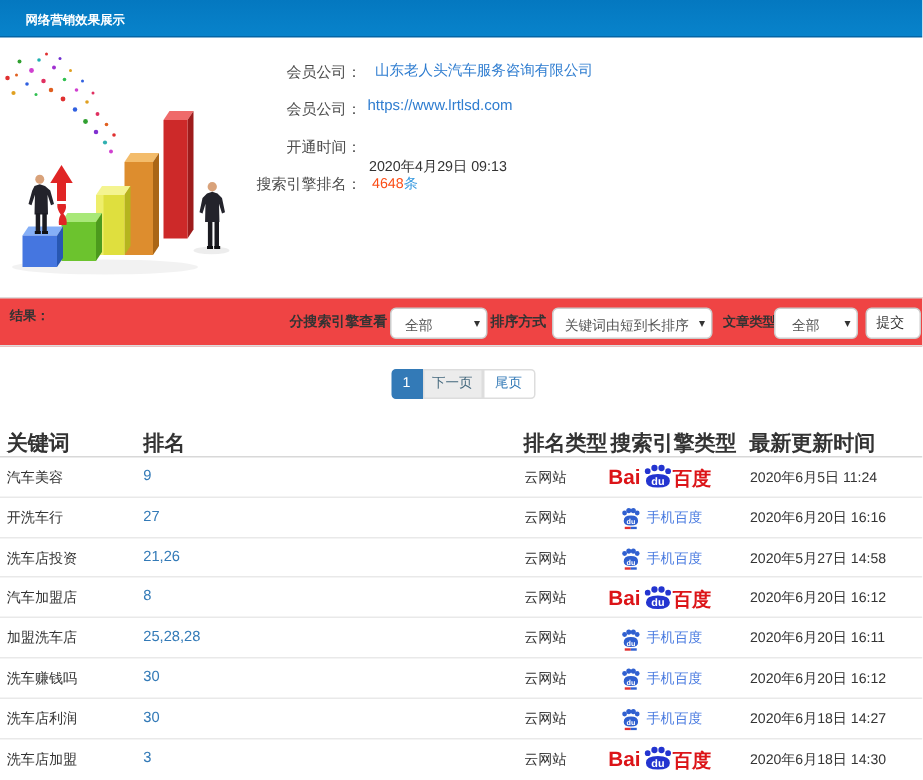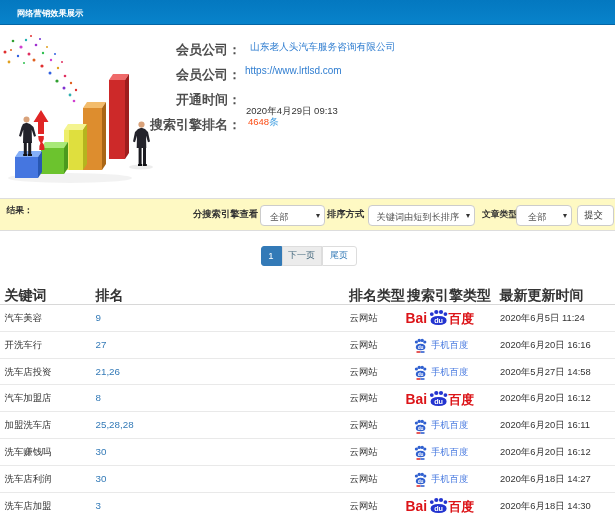--- a/index.html
+++ b/index.html
@@ -1,23 +1,23 @@
 <!DOCTYPE html>
 <html><head>
 <meta charset="utf-8">
 <style>
 * { margin:0; padding:0; box-sizing:border-box; }
 html,body { width:615px; height:520px; font-family:"Liberation Sans", sans-serif; background:#fff; overflow:hidden; position:relative; }
 .abs { position:absolute; }
 .topbar { position:absolute; left:0; top:0; width:615px; height:25px; background:linear-gradient(#0478c0,#0883cb); border-bottom:1px solid #0465a5; }
 .topbar span { position:absolute; left:17px; top:8px; font-size:8.3px; font-weight:bold; color:#fff;text-align:right; }
-.lbl { position:absolute; right:374px; white-space:nowrap; font-size:13px; color:#4d4d4d; font-weight:bold; }
+.lbl { position:absolute; right:374px; white-space:nowrap; font-size:10px; color:#4d4d4d; font-weight:normal; }
 .val { position:absolute; white-space:nowrap; }
 .blue { color:#337ab7; }
-.filterbar { position:absolute; left:0; top:198px; width:615px; height:33px; background:#fef9c3; border-top:1px solid #ddd; border-bottom:1px solid #ddd; }
+.filterbar { position:absolute; left:0; top:198px; width:615px; height:33px; background:#ef4444; border-top:1px solid #ddd; border-bottom:1px solid #ddd; }
 .flabel { position:absolute; font-size:9.3px; color:#333; font-weight:bold; top:9px; white-space:nowrap; }
 .selbox { position:absolute; top:5.5px; height:21px; background:#fff; border:1px solid #ccc; border-radius:4px; font-size:9.2px; color:#555; }
 .selbox .txt { position:absolute; left:9px; top:5px; white-space:nowrap; }
 .selbox .arr { position:absolute; right:4px; top:8.5px; width:0; height:0; border-left:2.8px solid transparent; border-right:2.8px solid transparent; border-top:4px solid #333; }
 .submitbtn { position:absolute; left:576.5px; top:5.5px; width:37px; height:21px; background:#fff; border:1px solid #ccc; border-radius:4px; font-size:9.3px; color:#333; text-align:center; line-height:19px; }
 .pg { position:absolute; top:246px; height:19.5px; border:1px solid #ddd; background:#fff; font-size:9px; color:#337ab7; text-align:center; }
 .pg1 { left:260.5px; width:21px; background:#337ab7; border-color:#337ab7; color:#fff; border-radius:3px 0 0 3px; line-height:17.5px; font-size:9.5px; }
 .pg2 { left:281.5px; width:40px; background:#ececec; color:#44687d; line-height:17.5px; }
 .pg3 { left:321.5px; width:35px; border-radius:0 3px 3px 0; line-height:17.5px; }
 .th { position:absolute; font-size:14px; color:#333; font-weight:bold; white-space:nowrap; }

